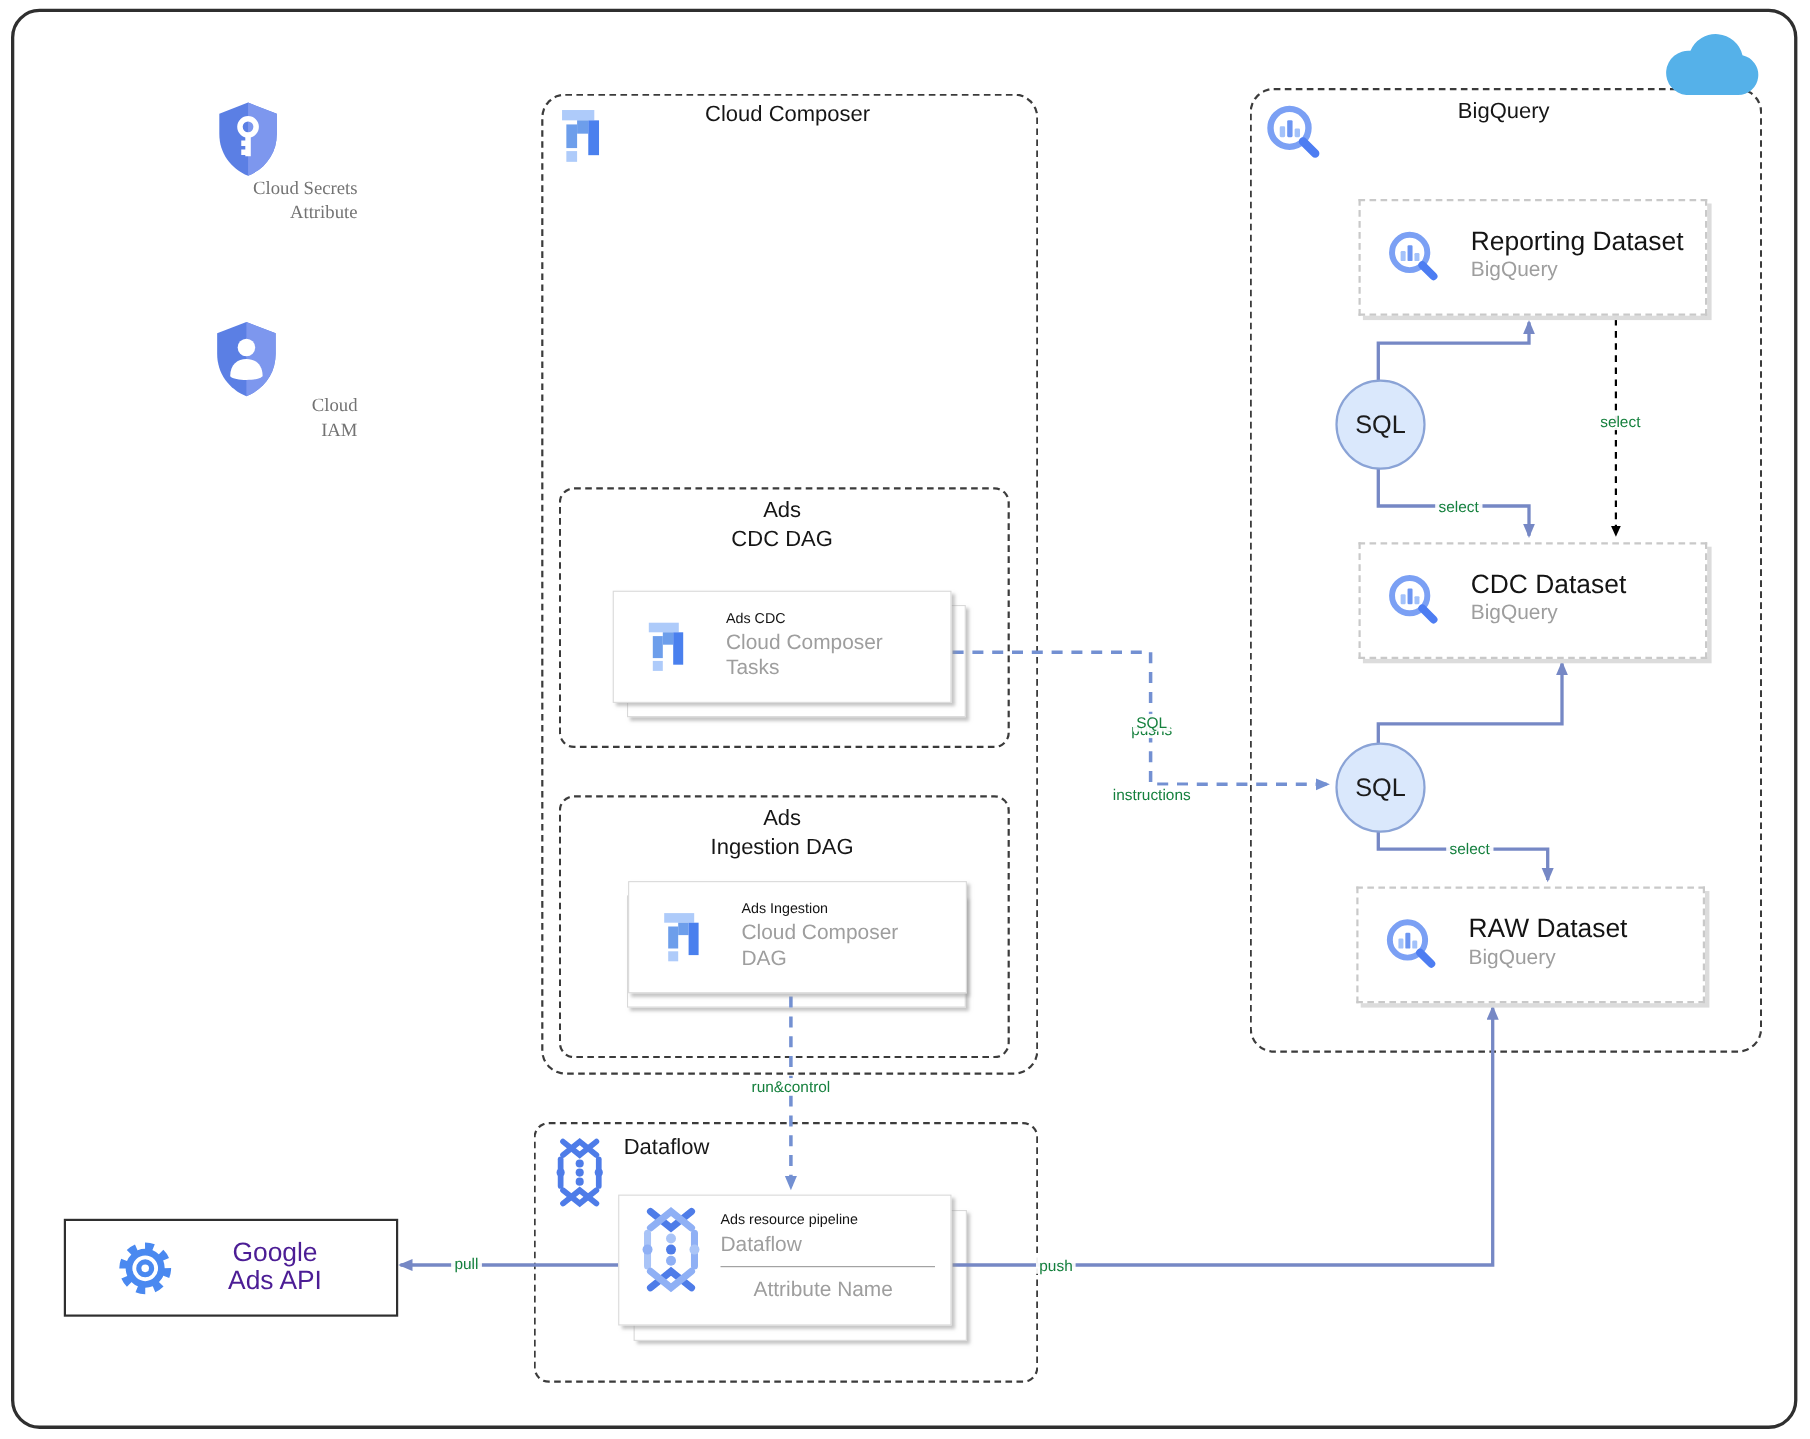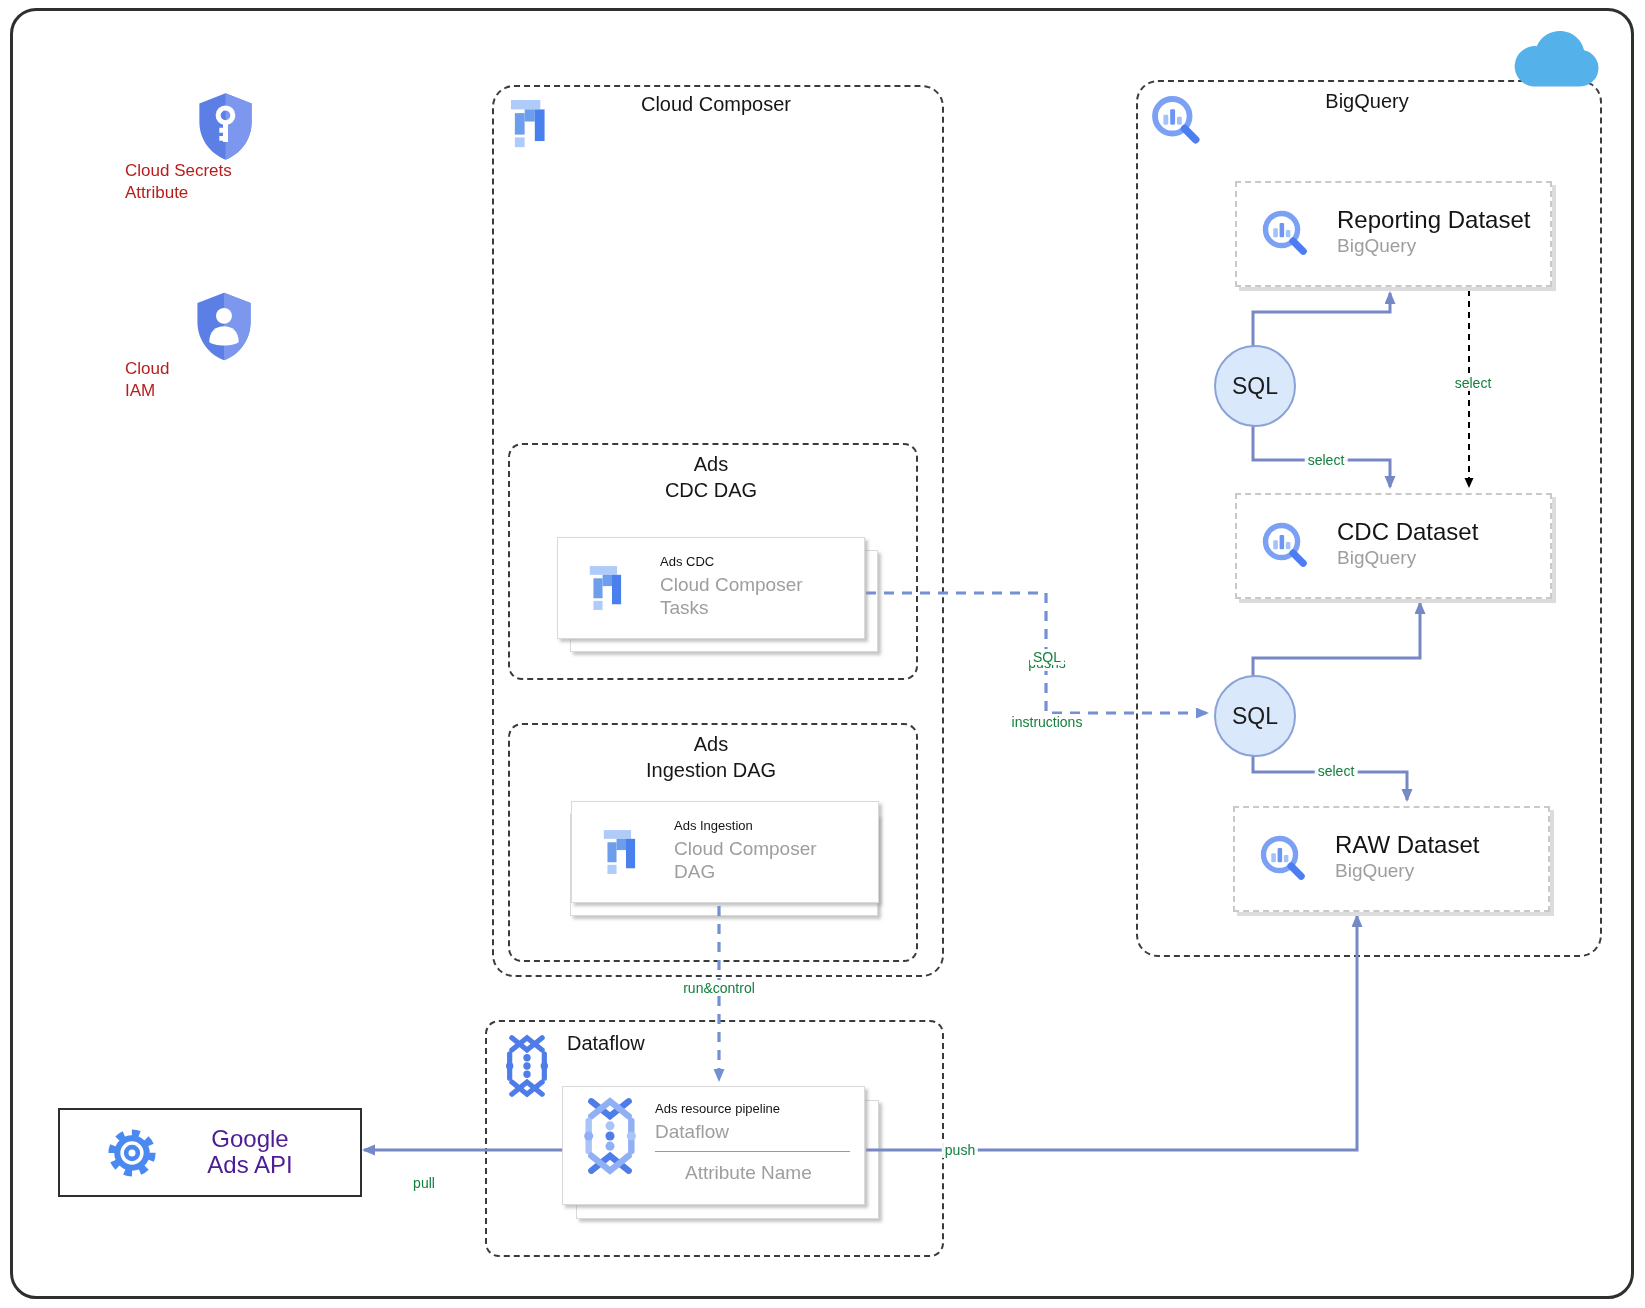--- a/index.html
+++ b/index.html
@@ -18,21 +18,21 @@
   .ds-sub{font-size:19px;color:#9e9e9e;line-height:25px;}
   .card{background:#fff;border:1px solid #d9d9d9;box-shadow:3px 3px 3px rgba(150,150,150,.55);z-index:3;}
   .ghost{background:#fff;border:1px solid #d9d9d9;box-shadow:3px 3px 3px rgba(150,150,150,.55);z-index:2;}
   .card-text{position:absolute;left:102px;top:12px;}
   .card-title{font-size:13px;color:#141414;line-height:23px;}
   .card-sub{font-size:19px;color:#9e9e9e;line-height:23px;}
   .sql-node{border-radius:50%;background:#dae8fc;border:2px solid #8aa3d6;display:flex;
             align-items:center;justify-content:center;font-size:23px;color:#1c1c1c;z-index:3;}
   .edge-label{position:absolute;transform:translate(-50%,-50%);background:rgba(255,255,255,.93);
               padding:0 3px;font-size:14px;color:#15803d;white-space:nowrap;z-index:4;}
-  .side-label{font-size:17px;color:#b91c1c;text-align:left;line-height:22px;z-index:3;}
+  .side-label{font-size:17px;color:#737373;text-align:right;line-height:22px;z-index:3;font-family:Liberation Serif, serif;}
   .api-box{background:#fff;border:2.5px solid #2f2f2f;z-index:3;}
   .api-text{position:absolute;left:88px;right:8px;top:16px;text-align:center;
             font-size:24px;color:#4c1d95;line-height:26px;}
   .divider{position:absolute;border-top:1px solid #9a9a9a;}
   svg.edges{position:absolute;left:0;top:0;z-index:2;}
   .icon{display:block;}
 </style>
 </head>
 <body>
 
@@ -259,16 +259,16 @@
     </g>
   </svg>
 
   <div class="edge-label" style="left:1326px;top:460px;">select</div>
   <div class="edge-label" style="left:1473px;top:383px;">select</div>
   <div class="edge-label" style="left:1336px;top:771px;">select</div>
   <div class="edge-label" style="left:1047px;top:663px;">pushs</div>
   <div class="edge-label" style="left:1047px;top:657px;">SQL</div>
   <div class="edge-label" style="left:1047px;top:686px;margin-top:36px;">instructions</div>
   <div class="edge-label" style="left:719px;top:988px;">run&amp;control</div>
-  <div class="edge-label" style="left:424px;top:1149px;margin-top:34px;">pull</div>
+  <div class="edge-label" style="left:424px;top:1149px;">pull</div>
   <div class="edge-label" style="left:960px;top:1150px;">push</div>
 
 </div>
 
 </body></html>

